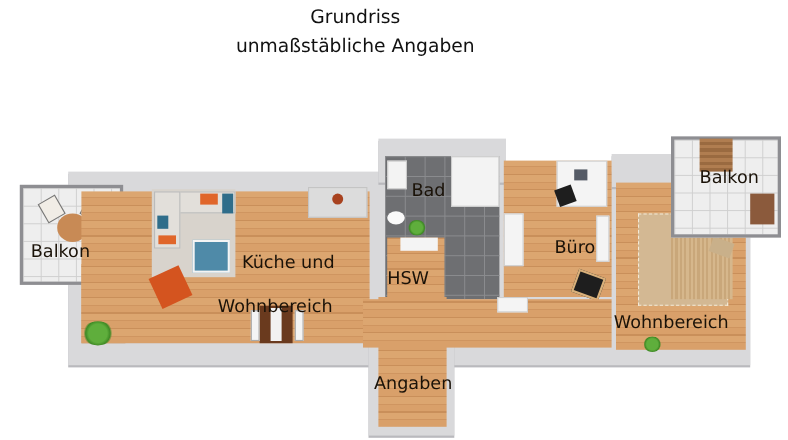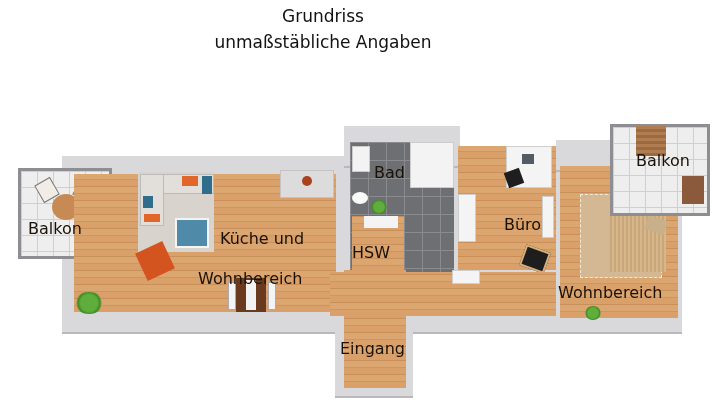--- a/index.html
+++ b/index.html
@@ -87,13 +87,13 @@
 </div>
 
 <div class="label" style="left:28px;top:220px;">Balkon</div>
 <div class="label" style="left:220px;top:230px;">Küche und</div>
 <div class="label" style="left:198px;top:270px;">Wohnbereich</div>
 <div class="label" style="left:374px;top:164px;">Bad</div>
 <div class="label" style="left:352px;top:244px;text-align:center;">HSW</div>
 <div class="label" style="left:504px;top:216px;">Büro</div>
 <div class="label" style="left:636px;top:152px;">Balkon</div>
 <div class="label" style="left:558px;top:284px;">Wohnbereich</div>
-<div class="label" style="left:340px;top:340px;">Eingang</div>
+<div class="label" style="left:340px;top:340px;">Angaben</div>
 
 </body></html>

